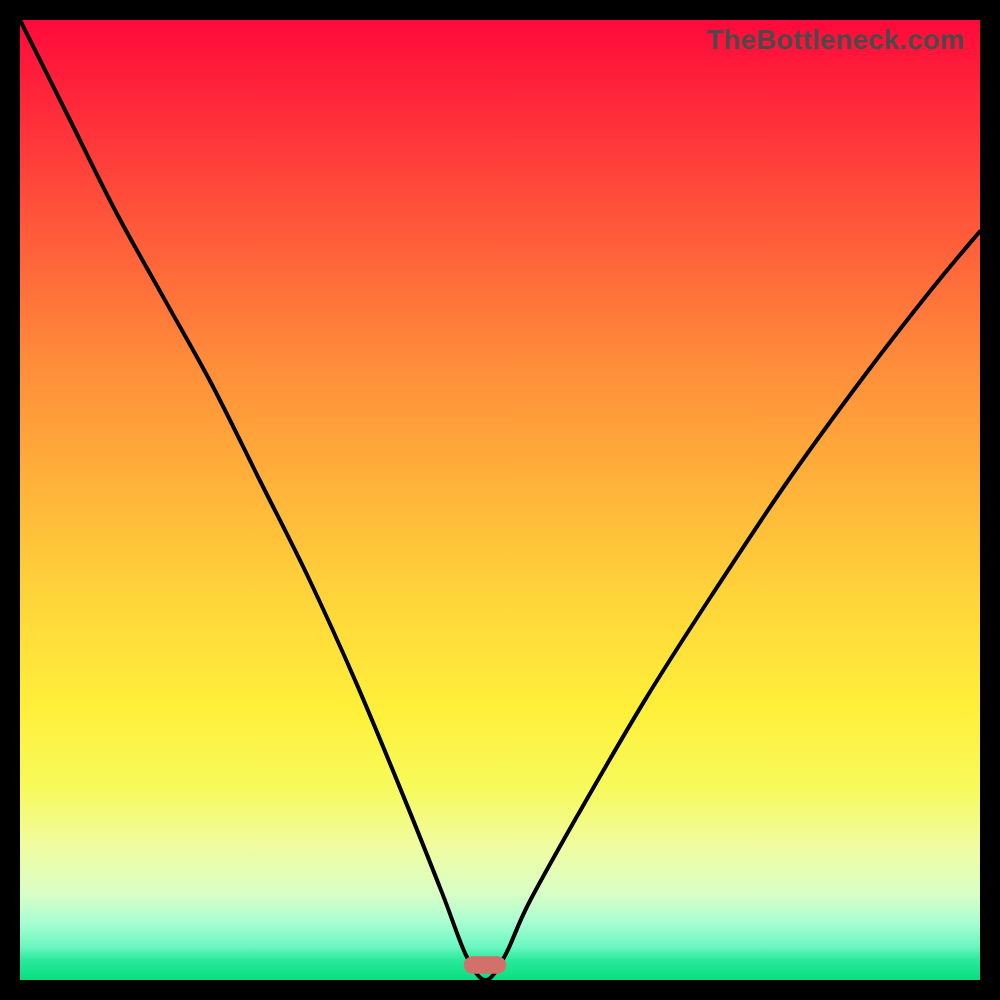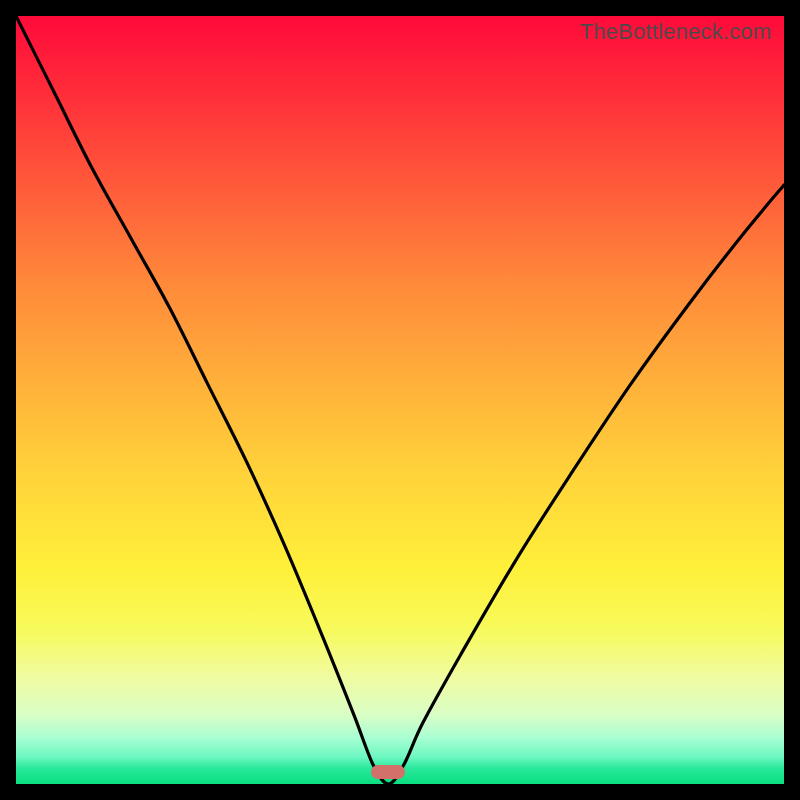--- a/index.html
+++ b/index.html
@@ -41,20 +41,21 @@
     );
   }
   .watermark {
     position: absolute;
     top: 3px;
     right: 12px;
     color: #4a4a4a;
     font-size: 22px;
     letter-spacing: 0.2px;
     user-select: none;
+    font-weight: bold;
   }
   .marker {
     position: absolute;
     width: 34px;
     height: 14px;
     border-radius: 7px;
     background: #d2716a;
     transform: translate(-50%, -50%);
   }
   svg.curve {

